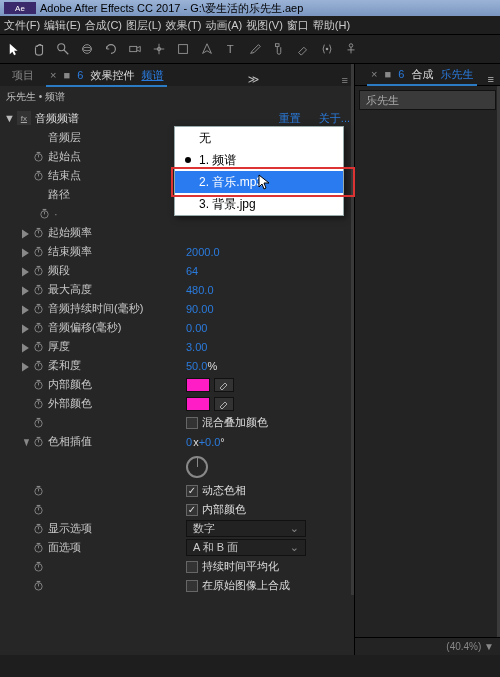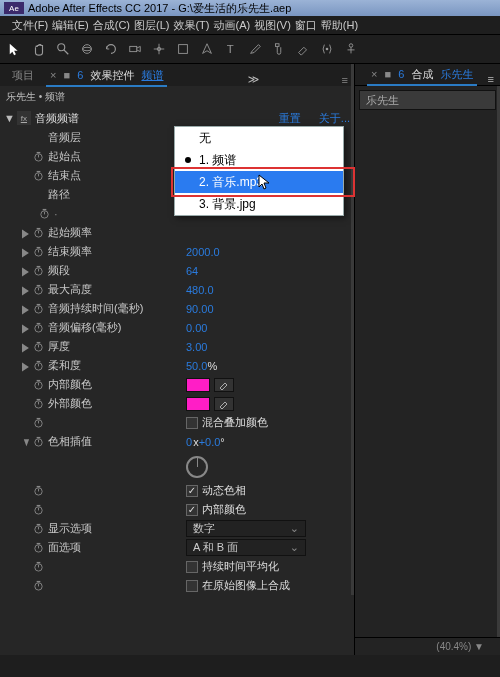--- a/index.html
+++ b/index.html
@@ -1,36 +1,36 @@
 <!DOCTYPE html>
 <html><head>
 <meta charset="utf-8">
 <style>
   * { box-sizing: border-box; margin: 0; padding: 0; font-family: "Microsoft YaHei", Arial, sans-serif; }
   body { background: #1e1e1e; width: 500px; height: 677px; overflow: hidden; font-size: 11px; color: #bbb; }
   .titlebar { height: 16px; background: linear-gradient(#9bb3d6,#7a96c1); display: flex; align-items: center; padding: 0 4px; color: #000; font-size: 11px; }
-  .titlebar .logo { width: 20px; height: 12px; background:#3b2a6b; color:#fff; font-size:8px; display:flex;align-items:center;justify-content:center;margin-right:4px;}
-  .menubar { height: 18px; background: #1e1e1e; display: flex; align-items: center; padding: 0 12px; gap: 4px; font-size: 11px; color:#ccc;}
+  .titlebar .logo { width: 32px; height: 12px; background:#3b2a6b; color:#fff; font-size:8px; display:flex;align-items:center;justify-content:center;margin-right:4px;}
+  .menubar { height: 18px; background: #1e1e1e; display: flex; align-items: center; padding: 0 4px; gap: 4px; font-size: 11px; color:#ccc;}
   .toolbar { height: 30px; background: #1e1e1e; display:flex; align-items:center; gap:6px; padding:0 6px; border-top:1px solid #000; border-bottom:1px solid #000;}
   .tool { width:18px; height:18px; display:flex;align-items:center;justify-content:center; color:#999; }
   .tool svg { width:14px; height:14px; }
   .tool.active { color:#fff; }
   .tabbar { height: 22px; display:flex; align-items:flex-end; padding-left:4px; background:#1e1e1e; position:relative;}
   .tab { padding:3px 8px; font-size:11px; color:#888; position:relative;}
   .tab.active { color:#ddd; }
   .tab.active::after { content:""; position:absolute; left:4px; right:4px; bottom:-1px; height:2px; background:#2a7bc4;}
   .tablink { color:#2a7bde; }
   .tabbar .menu-icon { margin-left:auto; margin-right:6px; color:#888;}
   .columns { display:flex; height: calc(677px - 16px - 18px - 30px - 22px); }
   .left { width: 355px; background:#262626; border-right:1px solid #000; overflow:visible; position:relative;}
   .right { flex:1; background:#1e1e1e; display:flex; flex-direction:column;}
   .right-tabbar { height:22px; display:flex; align-items:flex-end; padding-left:8px; border-bottom:1px solid #000;}
   .right-body { flex:1; background:#232323; padding:4px;}
   .layer-row { display:flex; align-items:center; height:20px; background:#3a3a3a; padding:0 6px; gap:6px; color:#aaa; font-size:11px; border:1px solid #111;}
-  .bottom-stub { height:18px; background:#232323; border-top:1px solid #000; display:flex; align-items:center; justify-content:flex-end; padding-right:16px; color:#888; font-size:10px;}
+  .bottom-stub { height:18px; background:#232323; border-top:1px solid #000; display:flex; align-items:center; justify-content:flex-end; padding-right:6px; color:#888; font-size:10px;}
   .crumb { padding:4px 6px; color:#bbb; font-size:10px;}
   .fx-header { display:flex; align-items:center; height:20px; padding:0 4px; background:#262626;}
   .fx-badge { width:14px;height:14px;background:#333;color:#aaa;font-size:8px;display:flex;align-items:center;justify-content:center;margin-right:4px;text-decoration:underline;}
   .fx-header .name { color:#ddd;}
   .fx-header .reset { margin-left:auto; margin-right:18px; color:#2a7bde;}
   .fx-header .about { color:#2a7bde;}
   .row { display:flex; align-items:center; height:19px; padding-left:22px;}
   .row .tri { width:8px; color:#888; margin-right:2px; font-size:9px; transform: scaleY(1.3);}
   .row .sw  { width:12px; color:#888; margin-right:4px; display:flex;align-items:center;justify-content:center;}
   .row .label { flex: 0 0 138px; color:#c8c8c8; }

